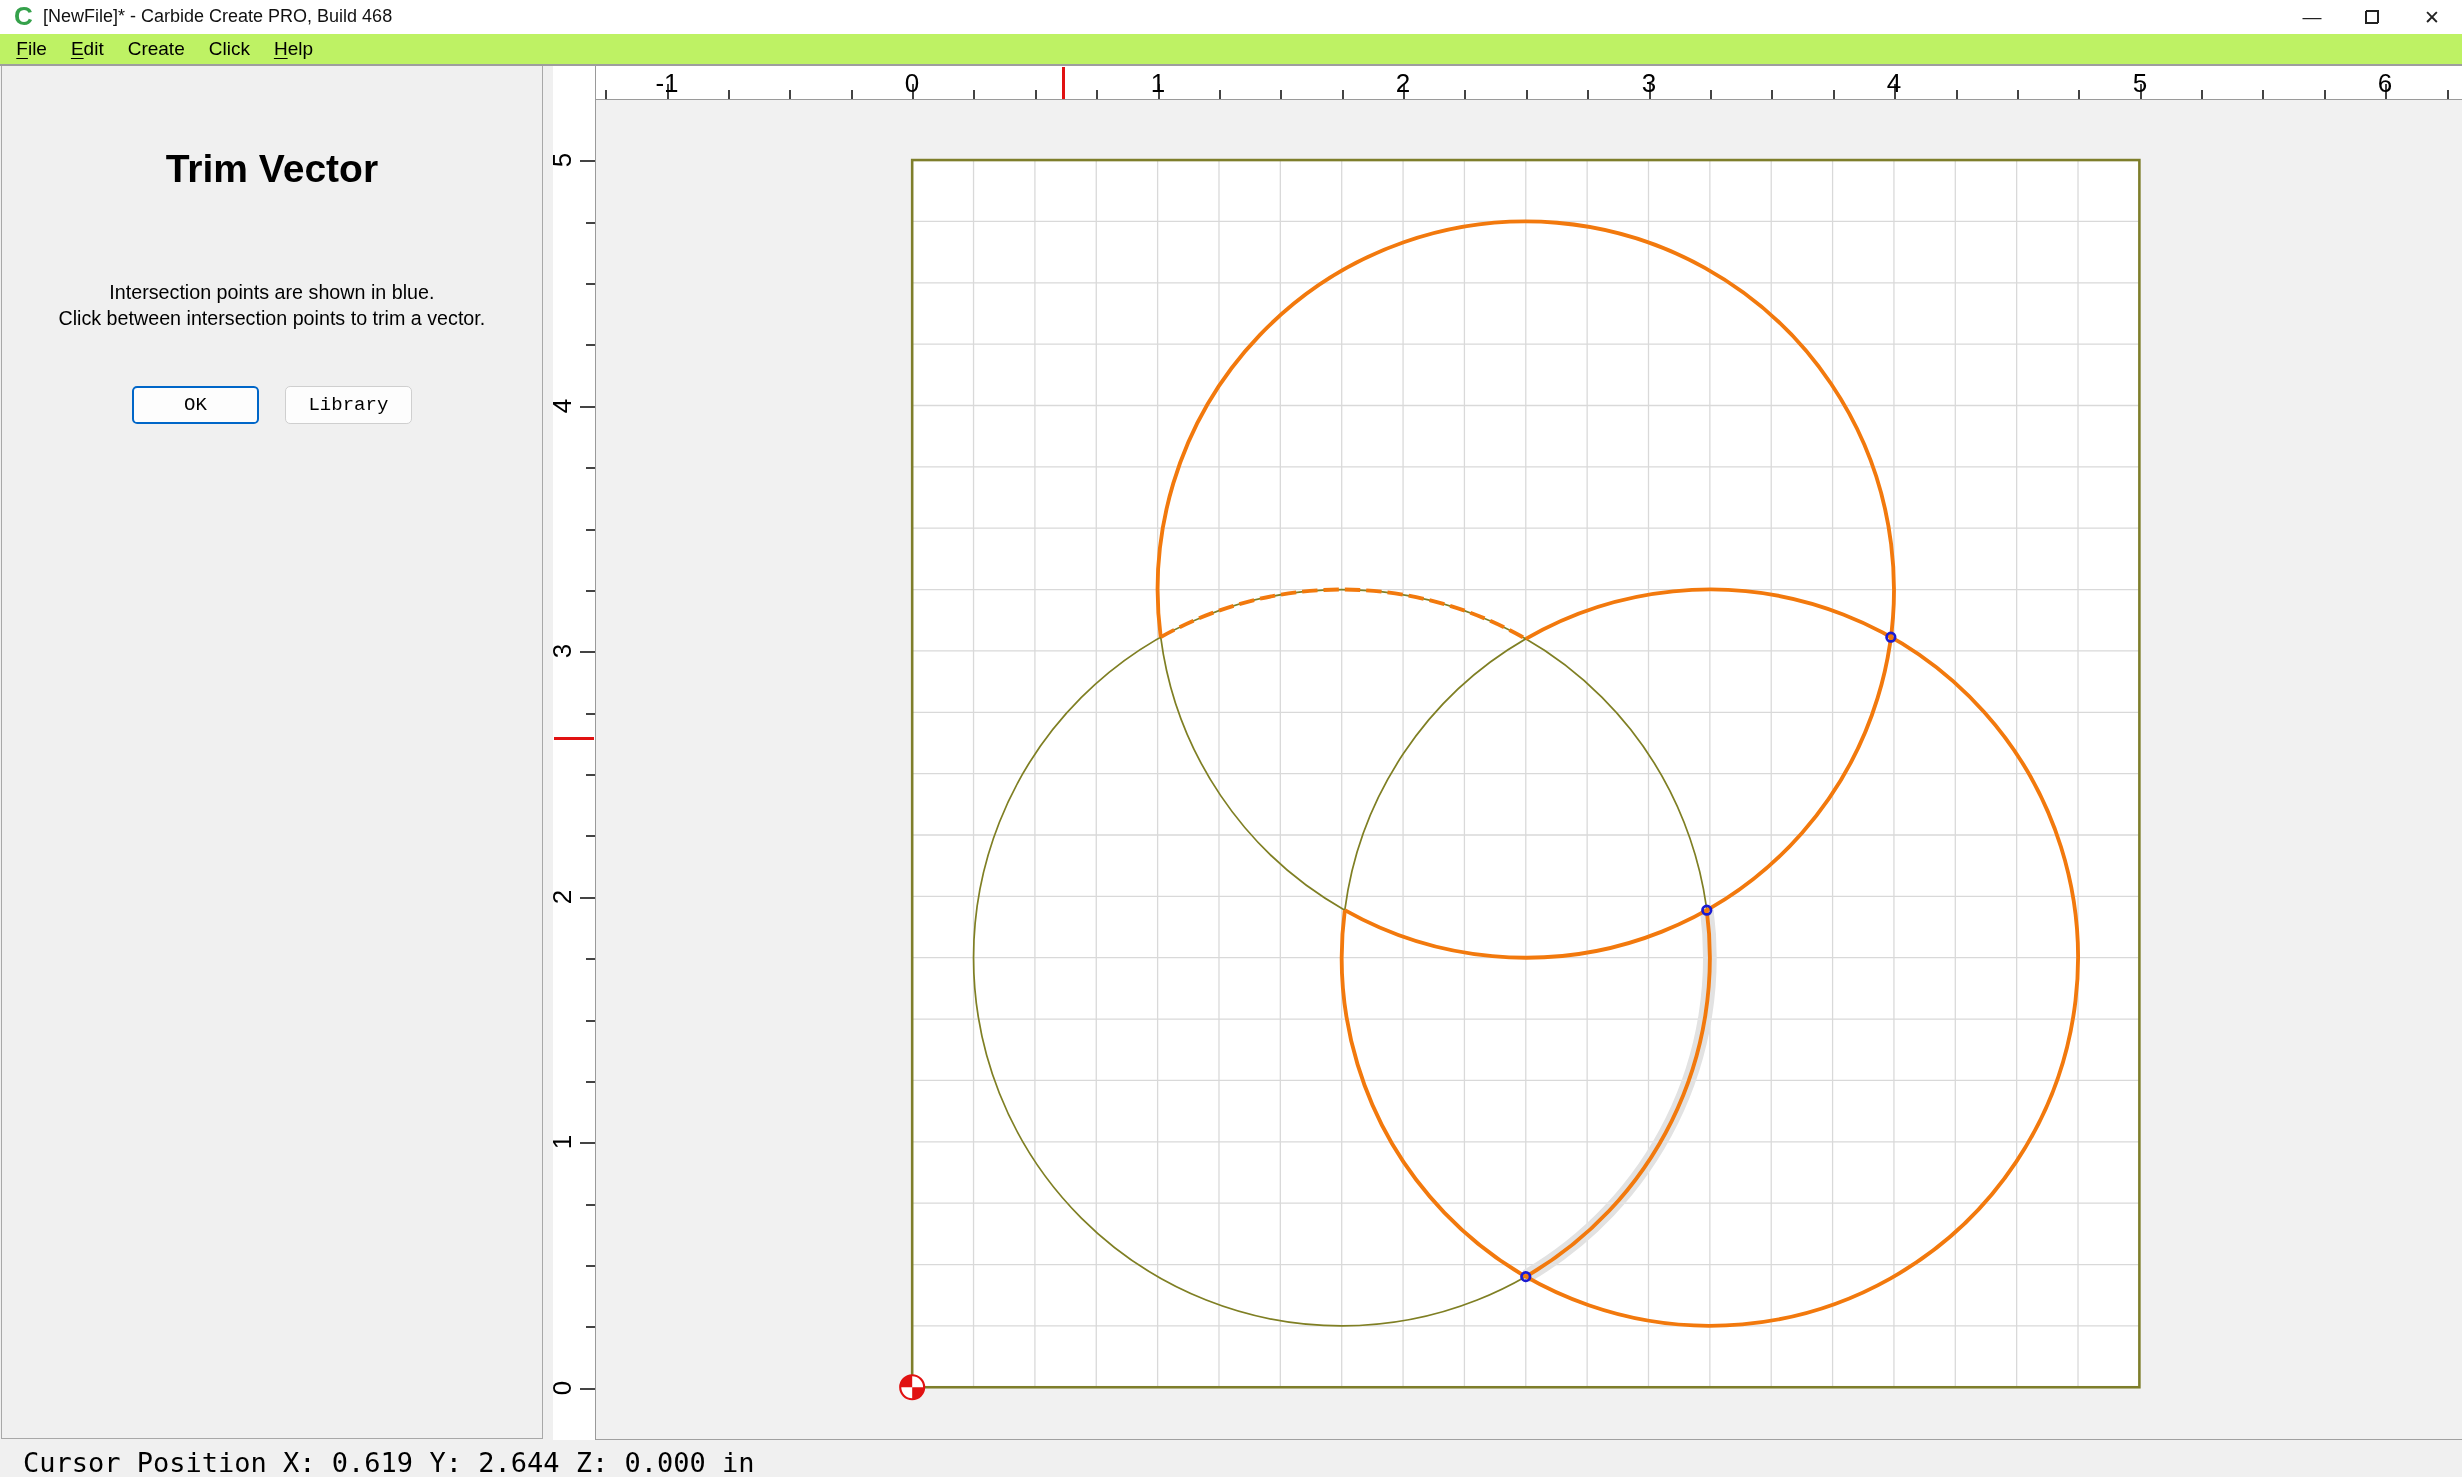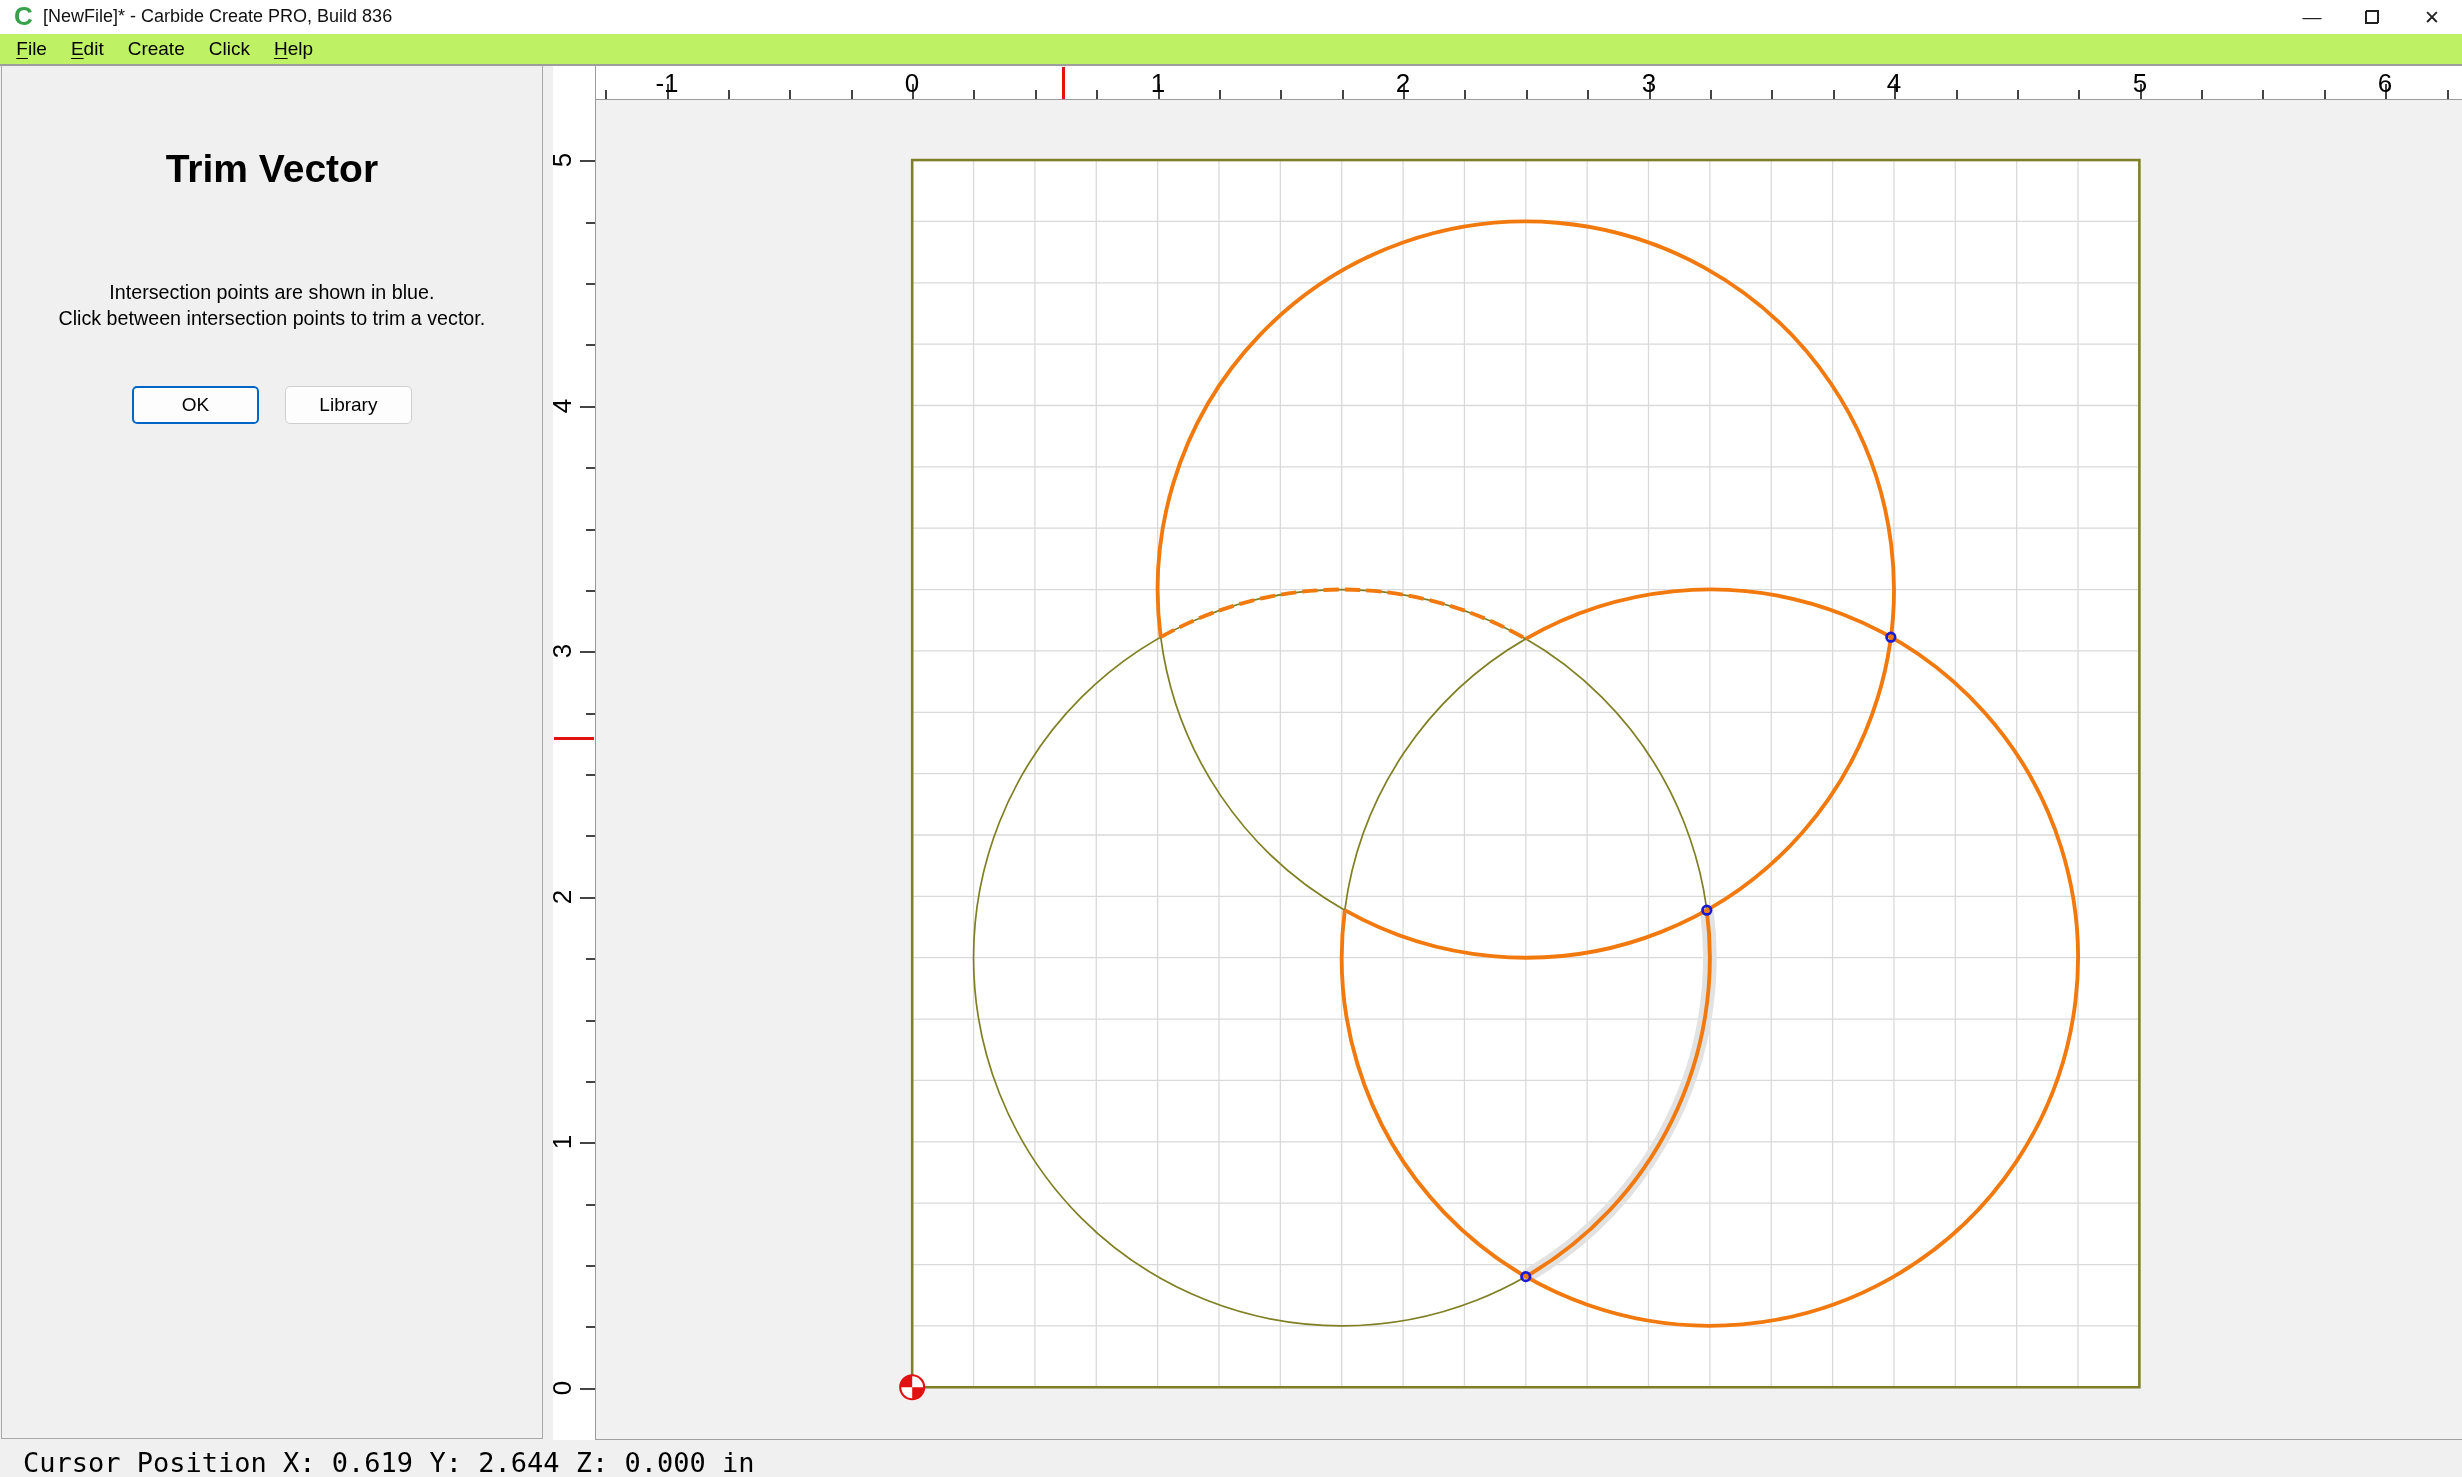--- a/index.html
+++ b/index.html
@@ -27,21 +27,21 @@
   .top-divider { position:absolute; left:0; top:64px; width:2462px; height:1.7px; background:#9e9e9e; }
 
   
   .panel { position:absolute; left:0.9px; top:66px; width:542px; height:1373px;
            background:#f0f0f0; border:1.7px solid #a8a8a8; border-top:none; }
   .panel-title { position:absolute; left:0; top:81px; width:100%; text-align:center;
                  font-size:39px; font-weight:bold; color:#000; }
   .panel-line { position:absolute; width:100%; text-align:center; font-size:19.7px; color:#000; }
   .panel-line.l1 { top:215px; }
   .panel-line.l2 { top:241px; }
-  .btn-row { position:absolute; left:0; top:320px; width:100%; display:flex; justify-content:center; gap:26px; }
+  .btn-row { position:absolute; left:0; top:320px; width:100%; display:flex; justify-content:center; gap:26px;font-family:Liberation Mono, monospace; }
   .btn { width:127px; height:38px; background:#fdfdfd; border-radius:5.1px; font-size:19px;
          display:flex; align-items:center; justify-content:center; color:#000; }
   .btn.ok { border:2.1px solid #0066c8; }
   .btn.cancel { border:1.7px solid #cfcfcf; }
 
   
   .canvasbox { position:absolute; left:553px; top:66px; width:1909px; height:1374px;
                background:#f1f1f1; border-left:1.7px solid #a0a0a0; border-bottom:1.7px solid #a0a0a0; }
   .ruler-top  { position:absolute; left:553px; top:66px; width:1909px; height:34px; background:#ffffff;
                 border-bottom:1.7px solid #9a9a9a; }
@@ -61,21 +61,21 @@
   .status-text { position:absolute; left:23px; top:6.8px; font-family:"DejaVu Sans Mono", monospace;
                  font-size:27px; color:#000; }
 </style>
 </head>
 <body>
 
 <div id="app">
 
   <div class="titlebar">
     <div class="app-icon">C</div>
-    <div class="title-text">[NewFile]* - Carbide Create PRO, Build 836</div>
+    <div class="title-text">[NewFile]* - Carbide Create PRO, Build 468</div>
     <div class="winbtns">
       <div class="winbtn">—</div>
       <div class="winbtn">
           <span class="restore-glyph"></span>
         </div>
       <div class="winbtn">✕</div>
     </div>
   </div>
 
   <div class="menubar">

